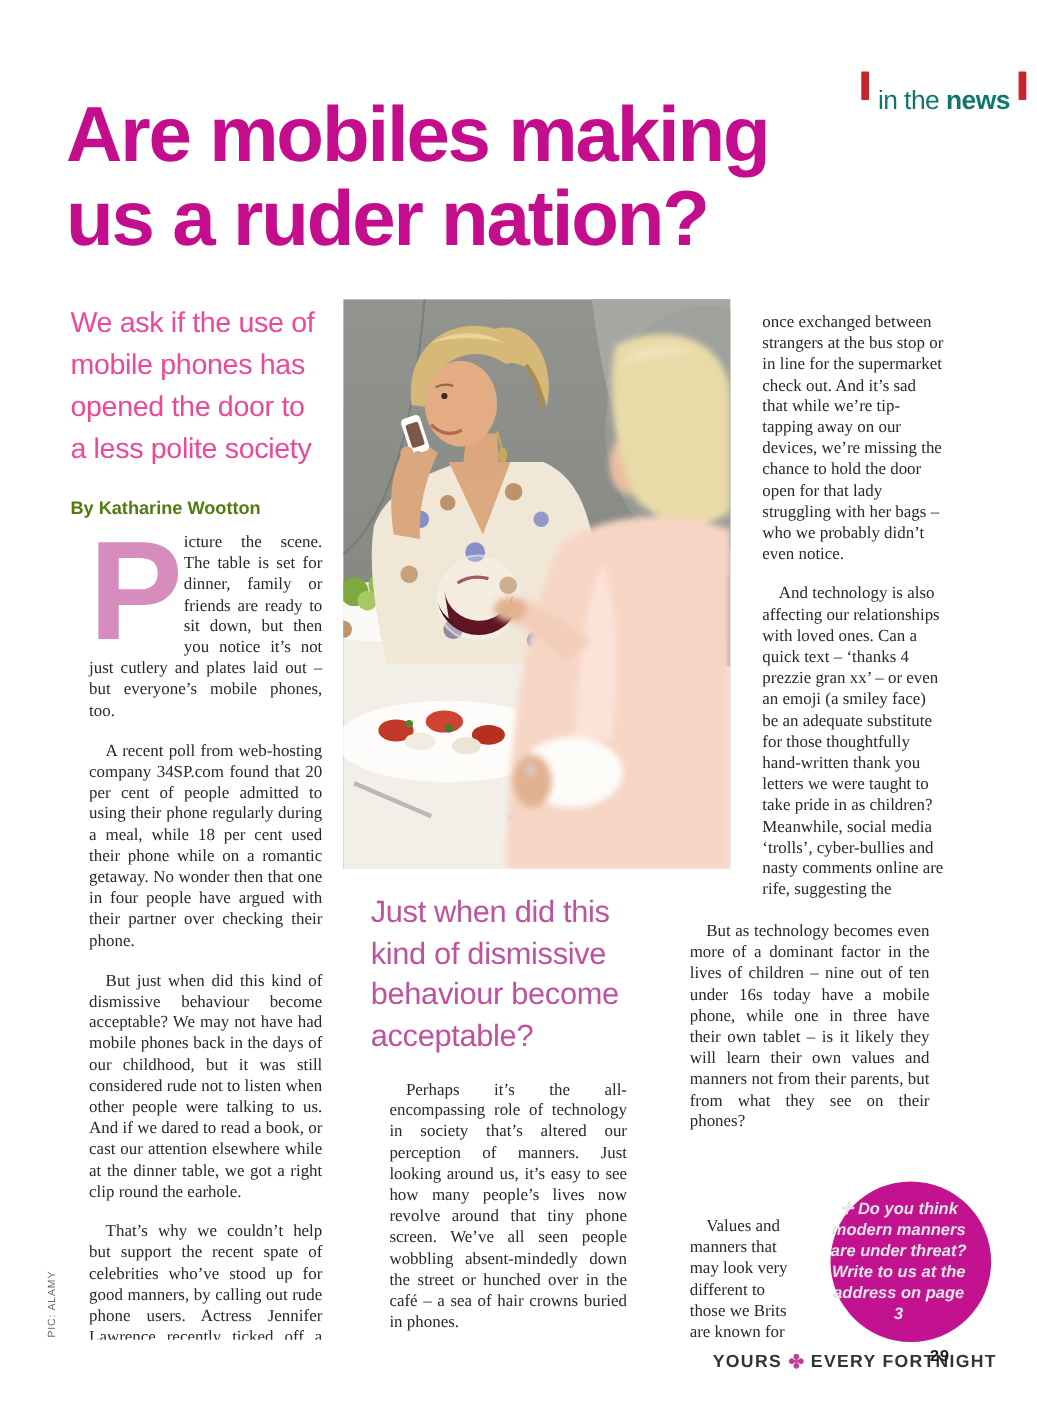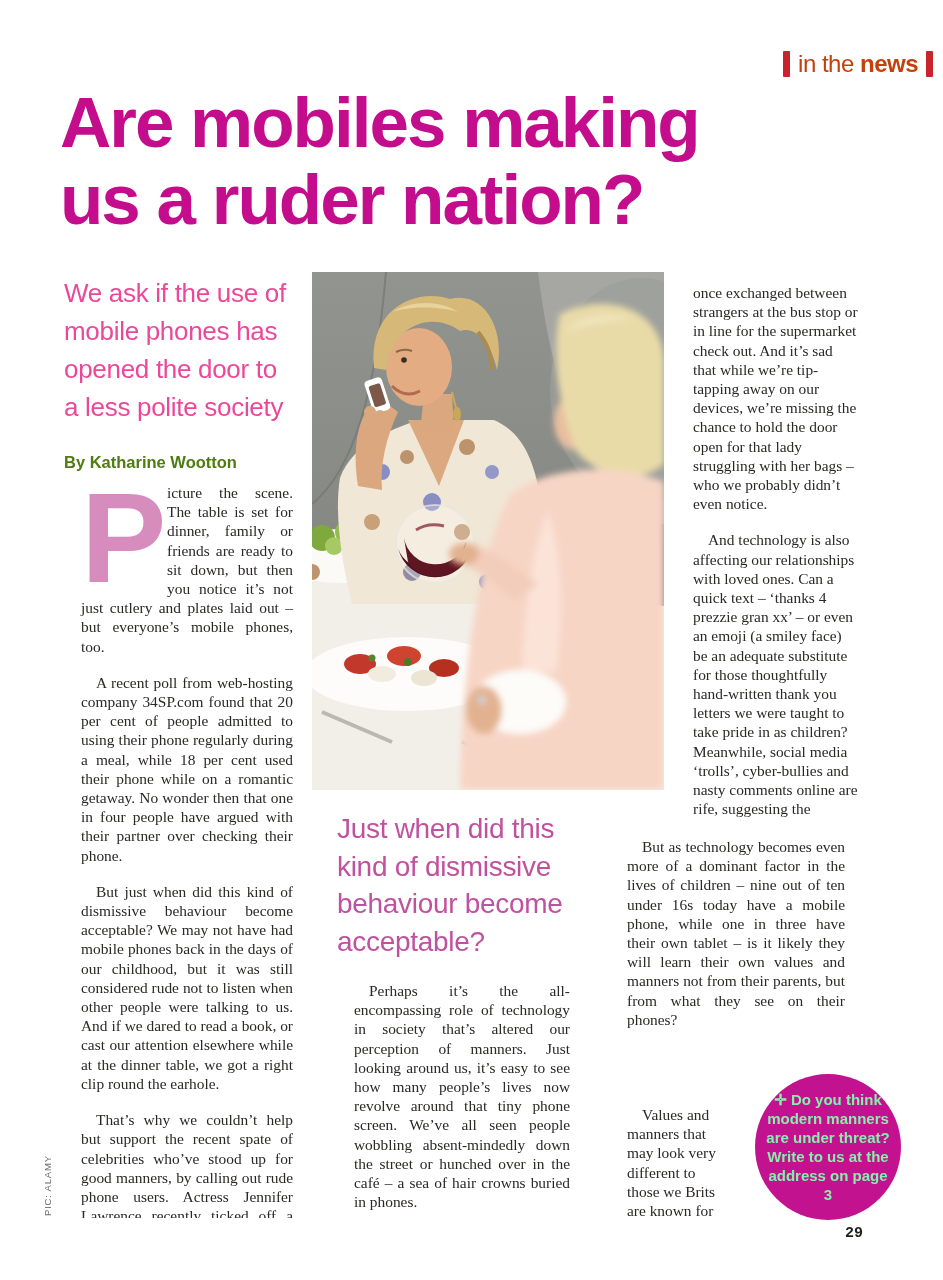--- a/index.html
+++ b/index.html
@@ -4,21 +4,21 @@
 <style>
   html,body{margin:0;padding:0;background:#e8e8e8;}
   .page{
     position:relative;width:943px;height:1280px;margin:0 auto;
     background:#ffffff;overflow:hidden;
     font-family:"Liberation Sans",sans-serif;color:#231f20;
   }
   
   .badge{position:absolute;top:50px;right:10px;display:flex;align-items:center;gap:8px;}
   .badge .bar{display:inline-block;width:7px;height:26px;background:var(--badge-red,#c9232b);border-radius:1px;}
-  .badge-text{font-size:24px;color:#c2410c;letter-spacing:-0.5px;}
+  .badge-text{font-size:24px;color:#0f766e;letter-spacing:-0.5px;margin-top:28px;}
   .badge-text b{font-weight:700;}
   
   .headline{
     position:absolute;left:60px;top:84px;margin:0;width:860px;
     font-size:71px;line-height:77px;font-weight:700;letter-spacing:-2px;
     color:var(--headline-pink,#c40d8c);white-space:pre-line;
   }
   
   .standfirst{
     position:absolute;left:64px;top:274px;width:260px;
@@ -44,22 +44,22 @@
   .pullquote{
     position:absolute;left:337px;top:810px;width:262px;
     font-size:28px;line-height:37.5px;font-weight:400;
     color:var(--quote-pink,#c0519f);letter-spacing:-0.3px;
   }
   
   .photo{position:absolute;left:312px;top:272px;width:352px;height:518px;display:block;}
   
   .callout{
     position:absolute;left:755px;top:1074px;width:146px;height:146px;border-radius:50%;
-    background:var(--circle-pink,#c21290);color:#86efac;
-    display:flex;align-items:center;justify-content:center;text-align:center;
+    background:var(--circle-pink,#c21290);color:#e5e5e5;
+    display:flex;align-items:center;justify-content:flex-start;text-align:center;font-style:italic;
   }
   .callout-inner{width:124px;font-size:15px;line-height:19px;font-weight:700;}
   .callout-icon{font-weight:700;}
   
   .credit{
     position:absolute;left:42px;top:1216px;transform:rotate(-90deg);transform-origin:left top;
     font-size:9.5px;letter-spacing:0.8px;color:#6b6b6b;white-space:nowrap;
   }
   .footerline{
     position:absolute;left:648px;top:1228px;display:flex;align-items:center;gap:6px;
@@ -211,15 +211,20 @@
   <div class="col col-values">
     <p class="ind">Values and manners that may look very different to those we Brits are known for holding dear.</p>
   </div>
 
   <div class="callout">
     <div class="callout-inner"><span class="callout-icon">✛</span> <span>Do you think modern manners are under threat? Write to us at the address on page 3</span></div>
   </div>
 
   <div class="credit">PIC: ALAMY</div>
 
+  <div class="footerline">
+    <span>YOURS</span>
+    <span class="flower">✤</span>
+    <span>EVERY FORTNIGHT</span>
+  </div>
   <div class="pagenum">29</div>
 
 </div>
 
 </body></html>

